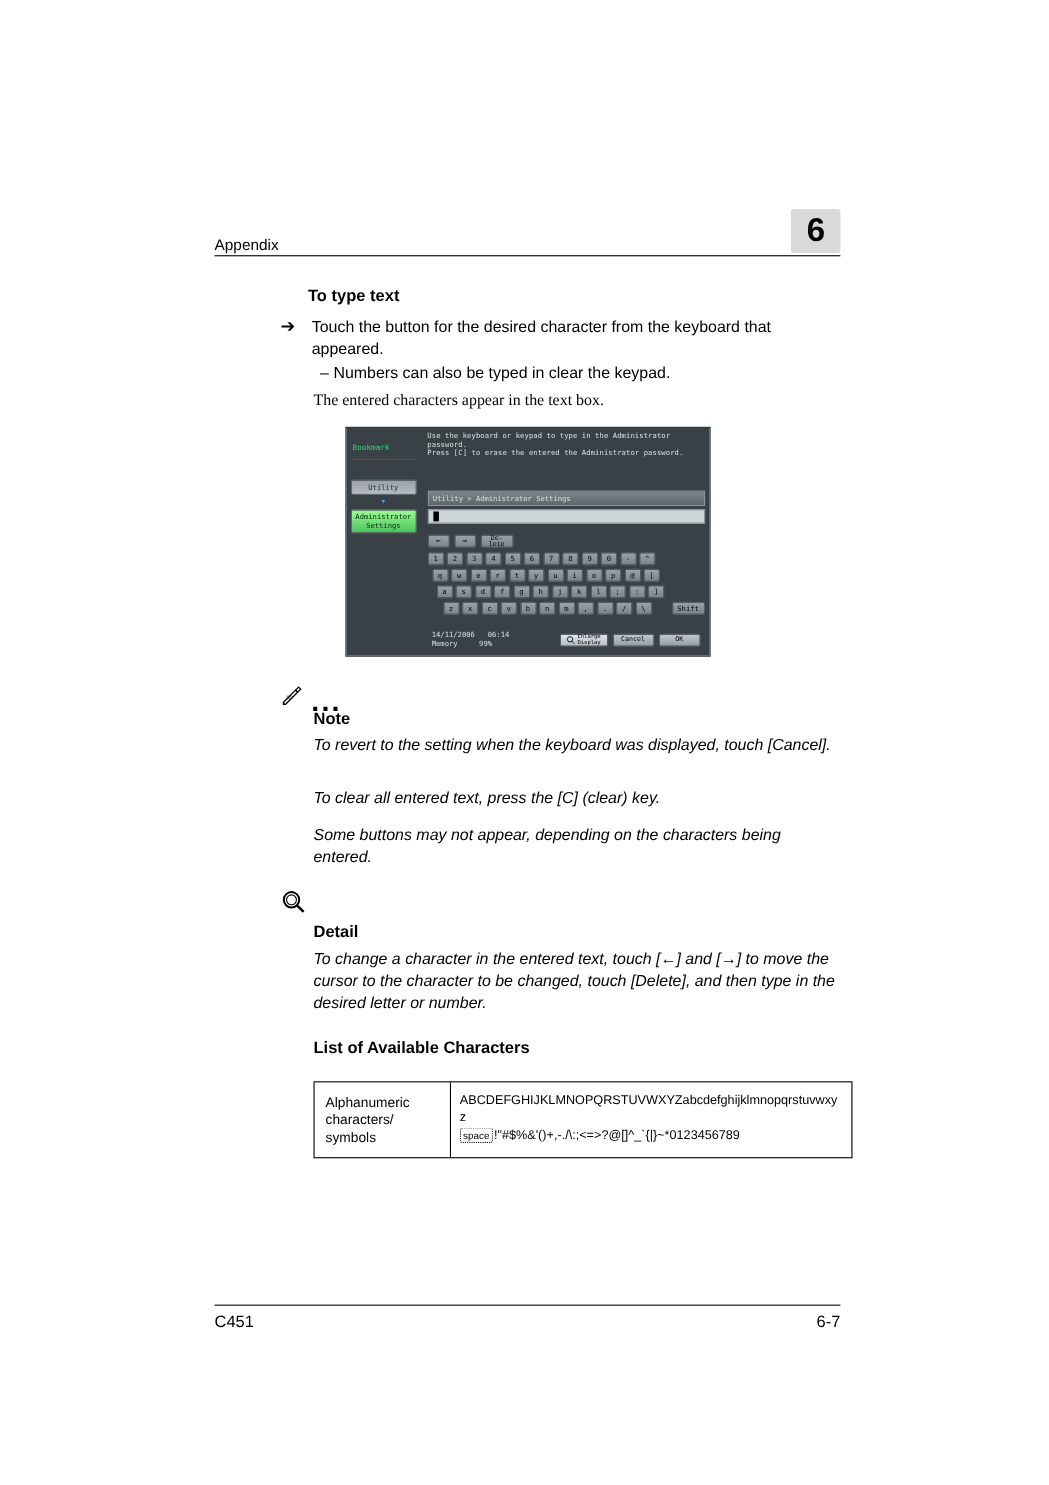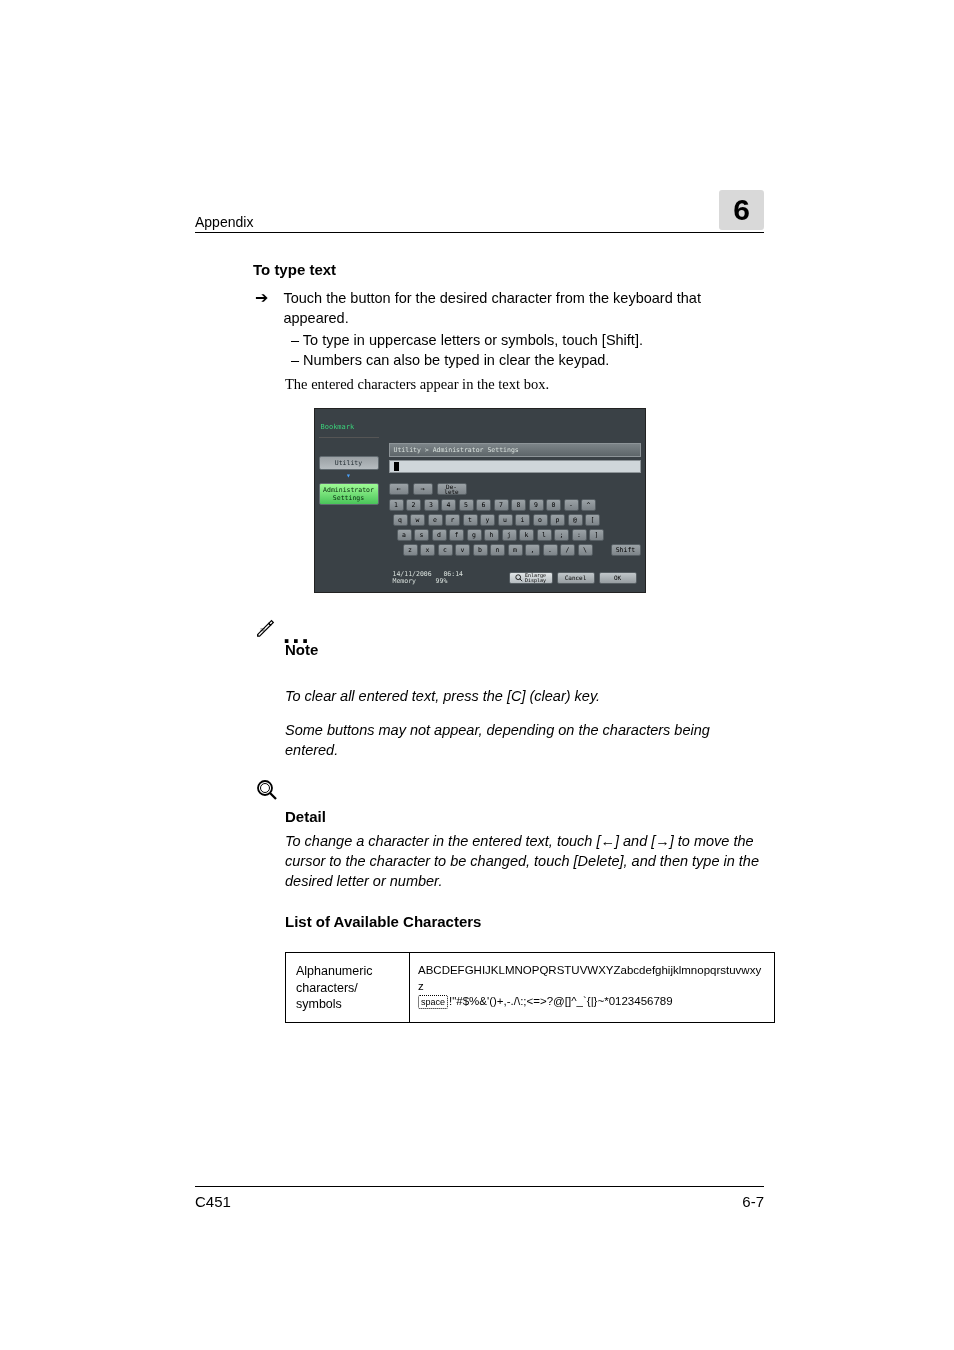--- a/index.html
+++ b/index.html
@@ -27,21 +27,21 @@
     background: #d9d9d9;
     font-size: 30px;
     font-weight: bold;
     padding: 5px 14px 5px 14px;
     border-radius: 3px;
     line-height: 1;
   }
   .section-head {
     font-weight: bold;
     font-size: 15px;
-    margin-left: 58px;
+    margin-left: 85px;
     margin-bottom: 10px;
   }
   .body-block { margin-left: 90px; font-size: 14.5px; line-height: 1.38; font-family: Liberation Serif, serif; }
   .arrow-line { display: flex; margin-left: 60px; margin-bottom: 2px; }
   .arrow-sym { font-size: 16px; margin-right: 15px; line-height: 1.3; }
   .indent-dash { margin-left: 96px; font-size: 14.5px; line-height: 1.38; }
   .note-icon-row { display: flex; align-items: flex-end; gap: 6px; margin-top: 24px; margin-left: 60px; }
   .pen-icon { width: 22px; height: 22px; }
   .dots-h { font-size: 26px; font-weight: bold; line-height: 0.4; letter-spacing: 2px; }
   .note-title { font-weight: bold; font-size: 15px; margin-left: 90px; margin-top: 2px; }
@@ -161,36 +161,39 @@
     <div class="appendix-label">Appendix</div>
     <div class="chapter-badge">6</div>
   </div>
 
   <div class="section-head">To type text</div>
 
   <div class="arrow-line">
     <span class="arrow-sym">➔</span>
     <div style="flex:1;font-size:14.5px;line-height:1.38;">Touch the button for the desired character from the keyboard that appeared.</div>
   </div>
-  <div class="indent-dash">– <span>To type in uppercase letters or symbols, touch [Shift].</span></div>
   <div class="indent-dash">– <span>Numbers can also be typed in clear the keypad.</span></div>
   <div class="body-block" style="margin-top:4px;">The entered characters appear in the text box.</div>
 
   <div class="shot">
     <div class="shot-top">
       <div class="shot-left">
         <div class="bookmark">Bookmark</div>
         <div class="navbox">Utility</div>
         <div class="blue-dot">▾</div>
         <div class="navbox active">
           <span>Administrator</span><br>
           <span>Settings</span>
         </div>
       </div>
       <div class="shot-right">
+        <div class="shot-msg">
+          <span>Use the keyboard or keypad to type in the Administrator password.</span><br>
+          <span>Press [C] to erase the entered the Administrator password.</span>
+        </div>
         <div class="path-bar">Utility &gt; Administrator Settings</div>
         <div class="typed-bar"><span></span></div>
 
         <div class="kb-nav">
           <div class="kbtn small">←</div>
           <div class="kbtn small">→</div>
           <div class="kbtn delete" style="white-space:pre-line;line-height:5px;padding-top:0px;">De-
 lete</div>
         </div>
 
@@ -277,20 +280,21 @@
     <svg class="pen-icon" viewBox="0 0 24 24">
       <path d="M3 19 L15 7 L17 9 L5 21 L3 21 Z" fill="none" stroke="#000" stroke-width="1.3"></path>
       <path d="M15 7 L18 4 L20 6 L17 9 Z" fill="none" stroke="#000" stroke-width="1.3"></path>
       <path d="M3 21 L3 19" stroke="#000" stroke-width="1.3"></path>
       <line x1="6" y1="13" x2="11" y2="13" stroke="#000" stroke-width="0.6"></line>
       <line x1="6" y1="15" x2="10" y2="15" stroke="#000" stroke-width="0.6"></line>
     </svg>
     <span class="dots-h">...</span>
   </div>
   <div class="note-title">Note</div>
+  <div class="note-text">To revert to the setting when the keyboard was displayed, touch [Cancel].</div>
   <div class="note-text" style="margin-top:28px;">To clear all entered text, press the [C] (clear) key.</div>
   <div class="note-text" style="margin-top:14px;">Some buttons may not appear, depending on the characters being entered.</div>
 
   <div class="detail-icon-row">
     <svg class="eyeglass" viewBox="0 0 24 24">
       <circle cx="10" cy="10" r="7" fill="none" stroke="#000" stroke-width="1.8"></circle>
       <circle cx="10" cy="10" r="4.5" fill="none" stroke="#000" stroke-width="1"></circle>
       <line x1="15" y1="15" x2="21" y2="21" stroke="#000" stroke-width="2.3"></line>
     </svg>
   </div>

